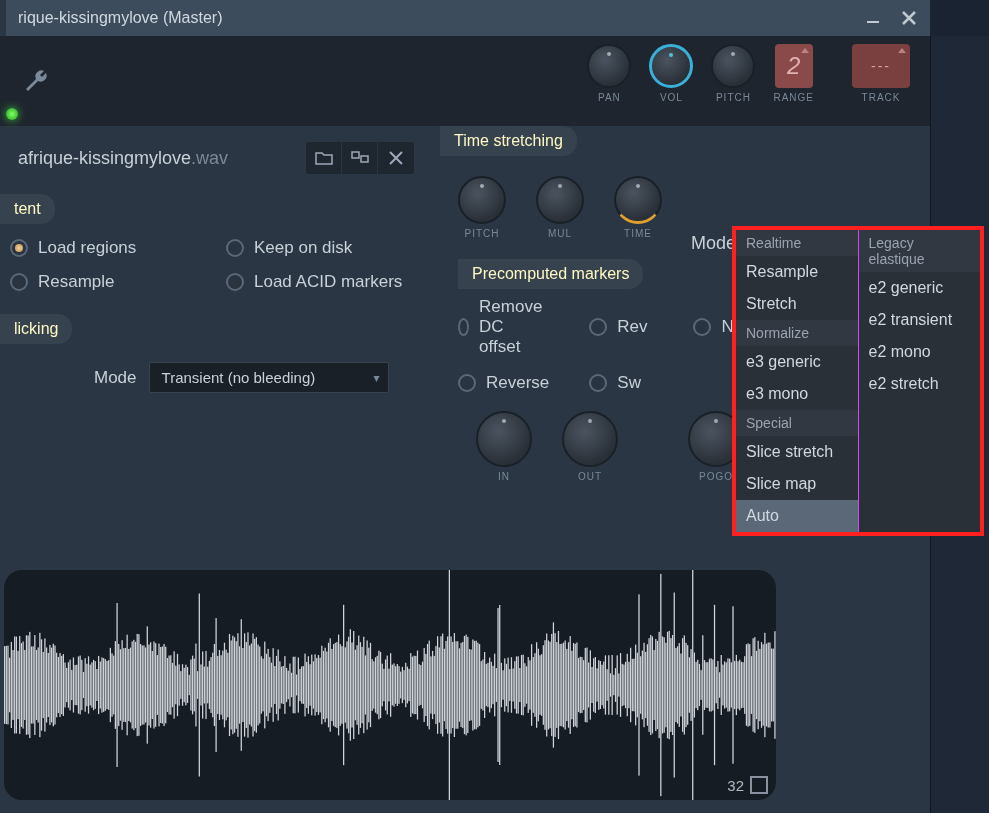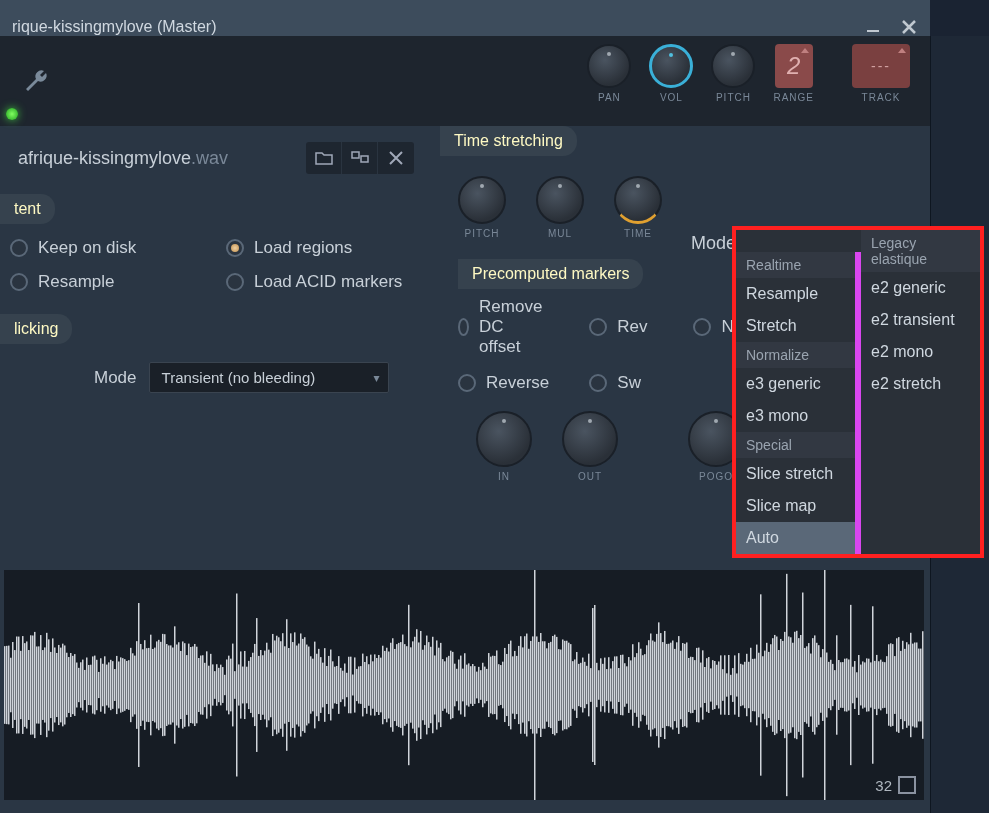--- a/index.html
+++ b/index.html
@@ -1,18 +1,18 @@
 <!DOCTYPE html>
 <html><head>
 <meta charset="utf-8">
 <style>
 * { margin:0; padding:0; box-sizing:border-box; font-family:'Segoe UI',Arial,sans-serif; }
 body { background:#1a2332; width:989px; height:813px; position:relative; overflow:hidden; color:#c8d0d8; }
 .window { position:absolute; left:0; top:0; width:930px; height:813px; background:#2a3644; }
-.titlebar { height:36px; background:#3d4c5c; display:flex; align-items:flex-end; padding:0 12px; justify-content:space-between; }
+.titlebar { height:36px; background:#3d4c5c; display:flex; align-items:center; padding:0 12px; justify-content:space-between;margin-left:6px; }
 .title-text { color:#d0d8e0; font-size:16px; }
 .title-btns { display:flex; gap:18px; }
 .title-btn { width:18px; height:18px; color:#c0c8d0; cursor:pointer; display:flex; align-items:center; justify-content:center; }
 .toolbar { height:90px; background:#1e252e; display:flex; align-items:center; padding:0 20px; position:relative; }
 .toolbar-left { display:flex; align-items:center; gap:20px; }
 .wrench { width:32px; height:32px; color:#7a8a9a; }
 .tb-knobs { position:absolute; right:20px; top:8px; display:flex; gap:18px; align-items:flex-start; }
 .knob-grp { display:flex; flex-direction:column; align-items:center; gap:4px; }
 .knob { width:44px; height:44px; border-radius:50%; background:radial-gradient(circle at 40% 35%, #4a5460, #2a3038 70%); border:2px solid #1a2028; position:relative; cursor:pointer; }
 .knob.vol { border:3px solid #3ab0d8; }
@@ -50,25 +50,25 @@
 .mode-row { display:flex; align-items:center; gap:14px; padding:4px 0; position:absolute; right:10px; top:56px; }
 .mode-lbl { font-size:18px; color:#c8d0d8; }
 .mode-dd { min-width:160px; }
 .pe-sec { padding:12px 18px; }
 .pe-grid { display:grid; grid-template-columns:1fr 1fr 1fr 1fr; gap:16px 40px; padding-top:8px; }
 .pe-knobs { display:flex; gap:30px; padding:18px; }
 .big-knob { width:56px; height:56px; }
 .pogo-knob { margin-left:40px; }
 .menu-pop { position:absolute; left:732px; top:226px; width:252px; background:#2a3038; border:4px solid #ff2020; z-index:20; display:flex; }
 .menu-col { flex:1; }
-.menu-col:first-child { border-right:6px solid #d946ef;margin-top:22px; }
+.menu-col:first-child { border-right:1px solid #d946ef; }
 .menu-hdr { background:#323842; padding:5px 10px; font-size:14px; color:#9aa4b0; }
 .menu-item { padding:7px 10px; font-size:16px; color:#d0d8e0; cursor:pointer; }
 .menu-item.sel { background:#5a6878; }
-.waveform { position:absolute; left:4px; top:570px; width:920px; height:230px; background:#161c24; overflow:hidden; }
+.waveform { position:absolute; left:4px; top:570px; width:772px; height:230px; background:#161c24; overflow:hidden;border-radius:18px; }
 .wf-svg { width:100%; height:100%; }
 .wf-counter { position:absolute; right:32px; bottom:6px; color:#b0b8c0; font-size:15px; }
 .wf-icon { position:absolute; right:8px; bottom:6px; width:18px; height:18px; border:2px solid #8a92a0; }
 .right-edge { position:absolute; right:0; top:36px; width:59px; height:777px; background:#1e2836; border-left:1px solid #0e1620; }
 .green-dot { position:absolute; left:6px; top:72px; width:12px; height:12px; border-radius:50%; background:radial-gradient(circle,#80ff60,#20a020); box-shadow:0 0 8px #40c040; }
 </style>
 </head>
 <body>
 
 <div class="window">
@@ -152,26 +152,26 @@
                 <path d="M1 1L13 13M13 1L1 13" stroke="currentColor" stroke-width="2"></path>
               </svg>
           </div>
         </div>
       </div>
 
       <div class="content-sec">
         <div class="section-hdr">tent</div>
         <div class="opt-grid">
           <div class="radio-opt">
-            <div class="radio"></div>
-            <span class="opt-lbl">Keep on disk</span>
-          </div>
-          <div class="radio-opt">
             <div class="radio on"></div>
             <span class="opt-lbl">Load regions</span>
+          </div>
+          <div class="radio-opt">
+            <div class="radio"></div>
+            <span class="opt-lbl">Keep on disk</span>
           </div>
           <div class="radio-opt">
             <div class="radio"></div>
             <span class="opt-lbl">Resample</span>
           </div>
           <div class="radio-opt">
             <div class="radio"></div>
             <span class="opt-lbl">Load ACID markers</span>
           </div>
         </div>

